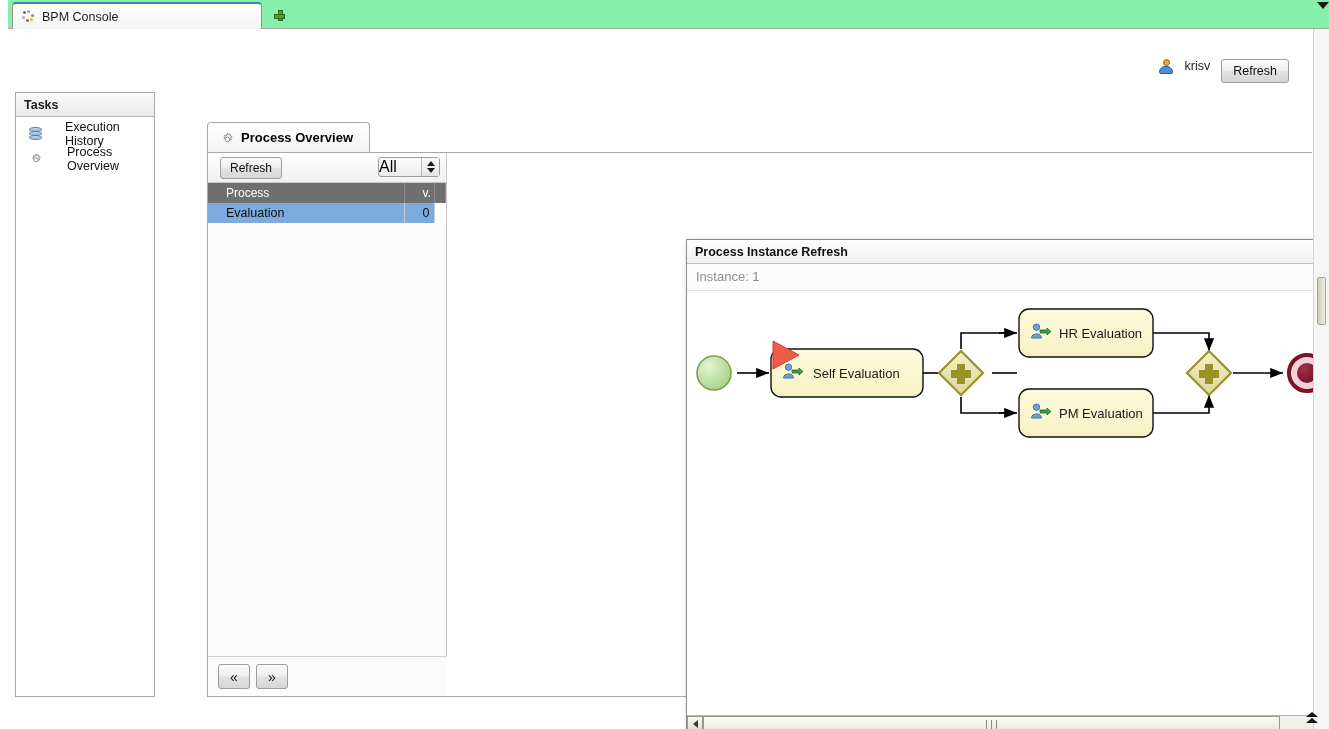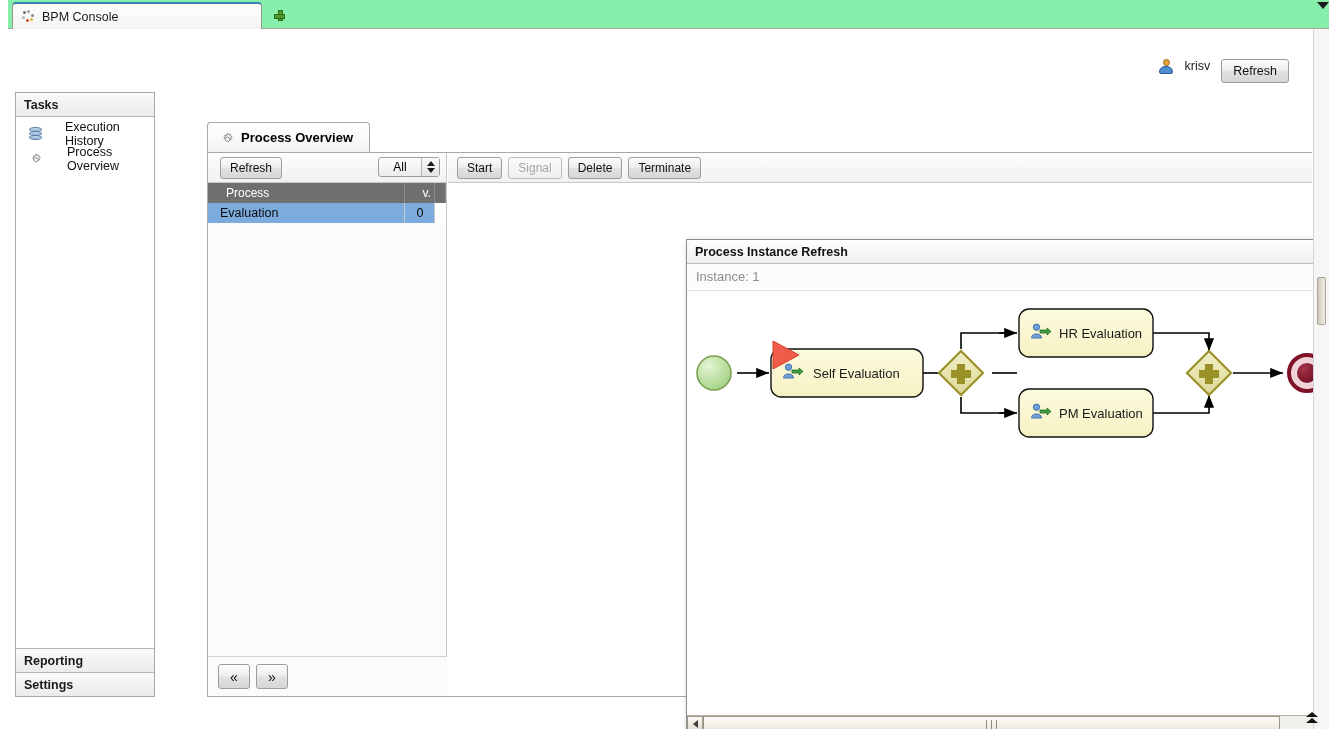--- a/index.html
+++ b/index.html
@@ -143,36 +143,36 @@
     background: linear-gradient(to bottom,#fdfdfd,#f1f1f1);
     border-bottom: 1px solid #c8c8c8;
   }
   .proc-toolbar .btn { position:absolute; left:12px; top:4px; }
   .select-box {
     position: absolute; right: 6px; top: 4px; width: 62px; height: 20px;
     background: linear-gradient(to bottom,#fdfdfd,#ececec);
     border: 1px solid #9d9d9d; border-radius: 3px;
     display: flex; align-items: center; box-sizing: border-box;
   }
-  .select-label { flex:1; text-align:center; font-size:12px; }
+  .select-label { flex:1; font-size:16px; }
   .spin-col {
     width: 17px; height: 100%; border-left: 1px solid #b5b5b5;
     display:flex; flex-direction:column; align-items:center; justify-content:center; gap:2px;
     background: linear-gradient(to bottom,#fafafa,#e4e4e4);
   }
   .ar-up { width:0;height:0;border-left:4px solid transparent;border-right:4px solid transparent;border-bottom:5px solid #1b1b1b;}
   .ar-dn { width:0;height:0;border-left:4px solid transparent;border-right:4px solid transparent;border-top:5px solid #1b1b1b;}
   table.grid { border-collapse: collapse; width: 100%; table-layout: fixed; }
   table.grid th {
     background: #6f6f6f; color: #fff; font-weight: normal; font-size: 12px;
     text-align: left; padding: 3px 18px; height: 17px;
     border-right: 1px solid #8c8c8c; box-sizing: border-box;
   }
   table.grid td {
-    font-size: 12.5px; padding: 3px 12px; height: 18px;
+    font-size: 12.5px; padding: 3px 18px; height: 18px;
     border-right: 1px solid #c9c9c9; box-sizing: border-box;
   }
   tr.selected td { background: #7cabdd; color: #0b0b0b; }
   .pager {
     position: absolute; left: 0; bottom: 0; width: 239px; height: 40px;
     border-top: 1px solid #d2d2d2; background: #fbfbfb;
     display: flex; align-items: center; gap: 6px; padding-left: 10px;
     box-sizing: border-box;
   }
   .pager .btn { width: 32px; height: 25px; text-align:center; padding: 0; font-size: 14px; }
@@ -293,24 +293,20 @@
       </div>
       <div class="side-item" style="margin-top:4px">
         <span class="gear-icon">
           <svg width="14" height="14" viewBox="0 0 16 16">
             <path d="M8 1.2l1 1.6 1.9-.5.5 1.9 1.6 1-1.6 1 .5 1.9-1.9.5-1 1.6-1-1.6-1.9.5-.5-1.9-1.6-1 1.6-1-.5-1.9 1.9.5z" transform="translate(0,1)" fill="#e7e7e7" stroke="#8a8a8a" stroke-width="1"></path>
             <circle cx="8" cy="9" r="2.3" fill="#fff" stroke="#8a8a8a" stroke-width="1"></circle>
           </svg>
         </span>
         <span>Process Overview</span>
       </div>
-    </div>
-    <div class="side-foot-wrap">
-      <div class="side-foot">Reporting</div>
-      <div class="side-foot">Settings</div>
     </div>
   </div>
 
   <div class="tab-strip">
     <div class="ptab">
       <span class="gear-icon">
         <svg width="15" height="15" viewBox="0 0 16 16">
           <path d="M8 1.2l1 1.6 1.9-.5.5 1.9 1.6 1-1.6 1 .5 1.9-1.9.5-1 1.6-1-1.6-1.9.5-.5-1.9-1.6-1 1.6-1-.5-1.9 1.9.5z" transform="translate(0,1)" fill="#ececec" stroke="#8a8a8a" stroke-width="1"></path>
           <circle cx="8" cy="9" r="2.4" fill="#fff" stroke="#8a8a8a" stroke-width="1"></circle>
         </svg>
@@ -353,26 +349,20 @@
           </tr>
         </tbody>
       </table>
       <div class="pager">
         <button class="btn">«</button>
         <button class="btn">»</button>
       </div>
     </div>
 
     <div class="inst-panel">
-      <div class="inst-toolbar">
-        <button class="btn">Start</button>
-        <button class="btn disabled">Signal</button>
-        <button class="btn">Delete</button>
-        <button class="btn">Terminate</button>
-      </div>
 
       <div class="dialog">
         <div class="dlg-title">
           <span>Process Instance Refresh</span>
 
         </div>
         <div class="dlg-sub">Instance: 1</div>
 
         <div class="dlg-canvas">
           <svg width="840" height="425" viewBox="0 0 840 425">

